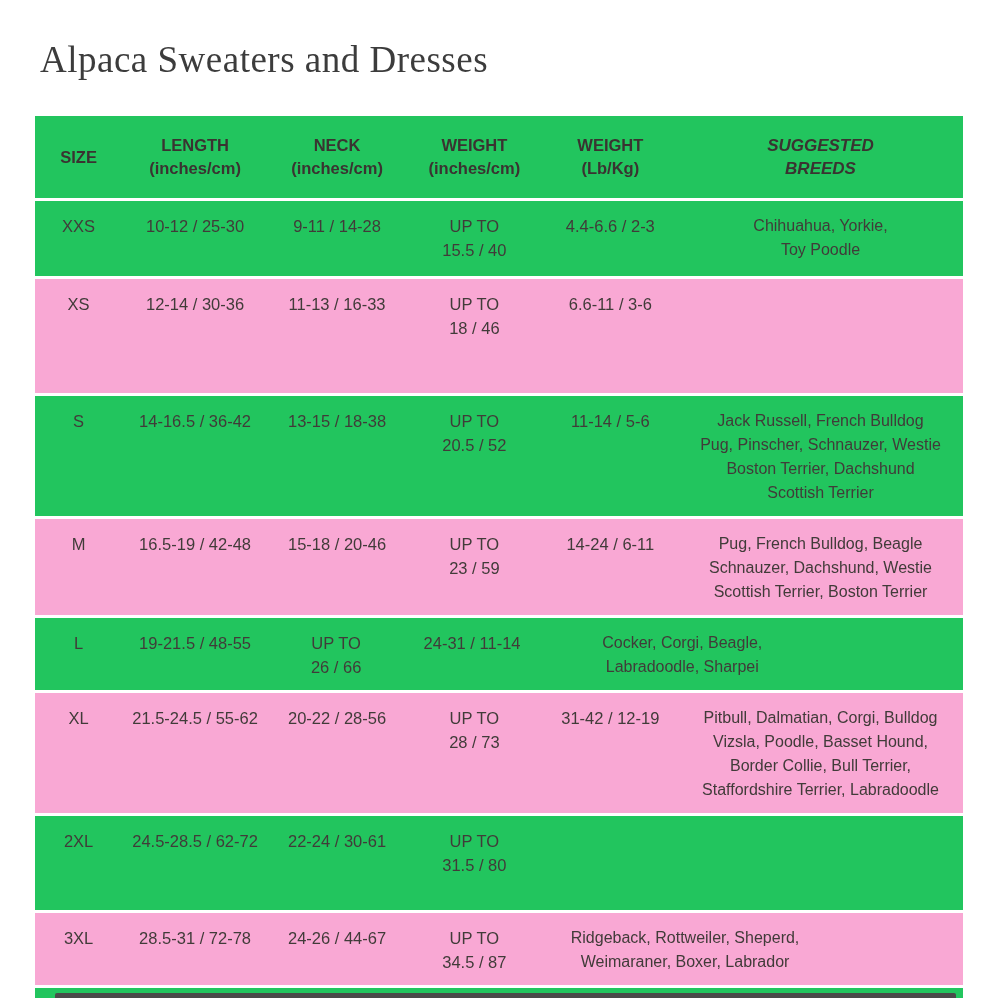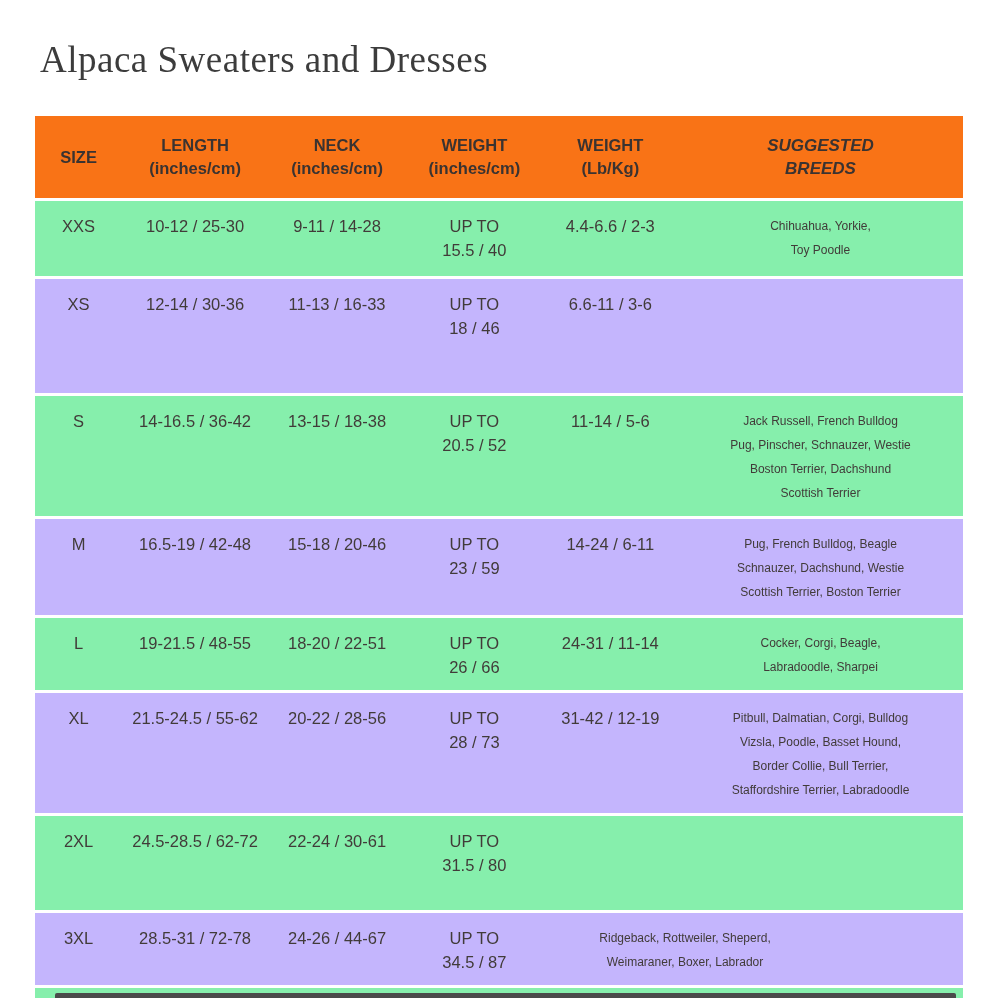--- a/index.html
+++ b/index.html
@@ -23,44 +23,44 @@
     width: 928px;
     color: #413b39;
   }
   .t-row {
     display: flex;
     width: 100%;
     margin-top: 3px;
   }
   .t-row.header {
     margin-top: 0;
-    background: #f97316;
+    background: #22c55e;
     min-height: 82px;
     align-items: center;
     font-weight: 700;
     font-size: 17px;
     color: #3a3331;
   }
-  .t-row.light { background: #86efac; }
-  .t-row.dark  { background: #c4b5fd; }
+  .t-row.light { background: #22c55e; }
+  .t-row.dark  { background: #f9a8d4; }
   .cell {
     text-align: center;
     white-space: pre-line;
     padding-top: 13px;
     padding-bottom: 11px;
     font-size: 16.5px;
     line-height: 24px;
   }
   .t-row.header .cell { padding-top: 0; padding-bottom: 0; line-height: 23px; }
   .c-size   { width: 9.4%; }
   .c-length { width: 15.7%; }
   .c-neck   { width: 14.9%; }
   .c-chest  { width: 14.7%; }
   .c-weight { width: 14.6%; }
-  .c-breeds { width: 30.7%; font-size: 12px; }
+  .c-breeds { width: 30.7%; font-size: 16px; }
   .t-row.header .c-breeds { font-size: 17px; font-style: italic; }
   
   .r-xxs { min-height: 75px; }
   .r-xs  { min-height: 114px; }
   .r-s   { min-height: 120px; }
   .r-m   { min-height: 96px; }
   .r-l   { min-height: 70px; }
   .r-xl  { min-height: 117px; }
   .r-2xl { min-height: 94px; }
   .r-3xl { min-height: 70px; }
@@ -137,21 +137,20 @@
 23 / 59</div>
     <div class="cell c-weight">14-24 / 6-11</div>
     <div class="cell c-breeds">Pug, French Bulldog, Beagle
 Schnauzer, Dachshund, Westie
 Scottish Terrier, Boston Terrier</div>
   </div>
 
   <div class="t-row light r-l">
     <div class="cell c-size">L</div>
     <div class="cell c-length">19-21.5 / 48-55</div>
-    <div class="cell c-neck">18-20 / 22-51</div>
     <div class="cell c-chest">UP TO
 26 / 66</div>
     <div class="cell c-weight">24-31 / 11-14</div>
     <div class="cell c-breeds">Cocker, Corgi, Beagle,
 Labradoodle, Sharpei</div>
   </div>
 
   <div class="t-row dark r-xl">
     <div class="cell c-size">XL</div>
     <div class="cell c-length">21.5-24.5 / 55-62</div>

